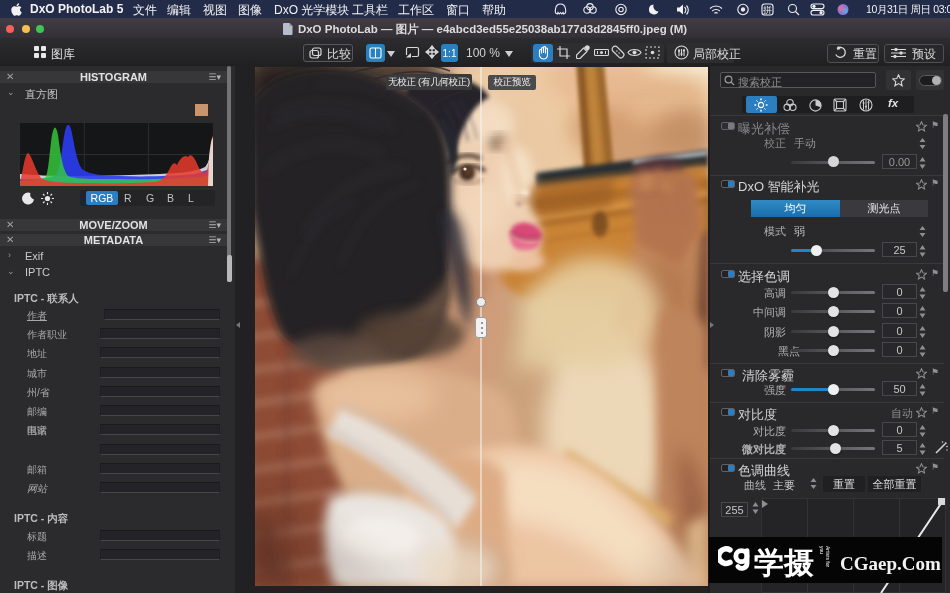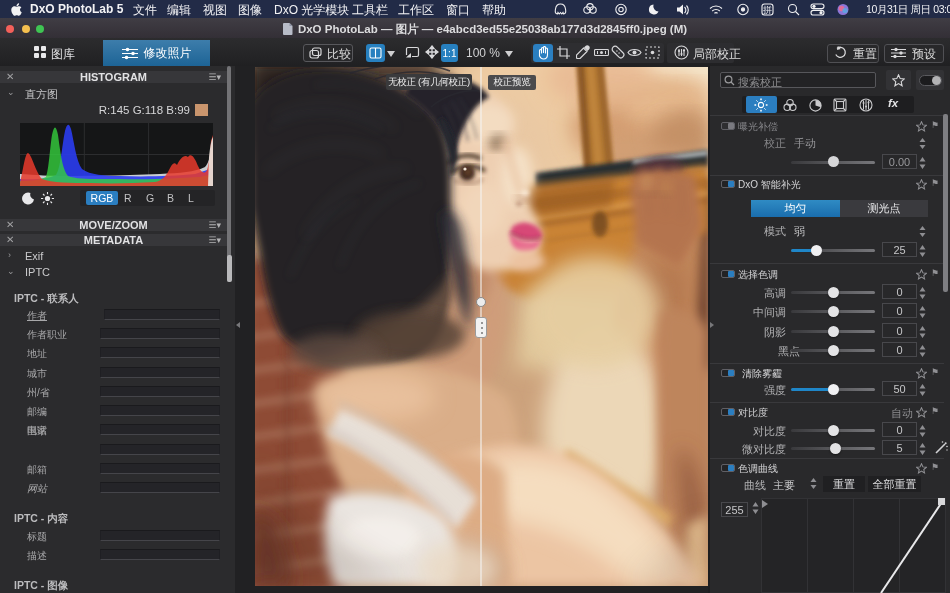--- a/index.html
+++ b/index.html
@@ -20,21 +20,21 @@
 #leftpanel{left:0;top:66px;width:235px;height:527px;background:#2b2b2d;color:#c8c8ca;font-size:11px;}
 .phead{position:absolute;left:0;width:227px;height:12px;background:#37373a;color:#e2e2e4;font-weight:bold;font-size:11px;text-align:center;line-height:12px;}
 .phx{position:absolute;left:6px;top:0px;color:#a2a2a4;font-weight:normal;font-size:10px;line-height:12px;}
 .phm{position:absolute;right:6px;top:0;color:#b2b2b4;font-weight:normal;font-size:9px;line-height:12px;}
 .ipt-label{position:absolute;left:27px;color:#a8a8aa;font-size:10px;}
 .ipt-box{position:absolute;left:100px;width:120px;height:11px;background:#242428;border-top:1px solid #1a1a1d;border-bottom:1px solid #45454a;border-left:1px solid #1f1f23;border-right:1px solid #1f1f23;}
 .sect{position:absolute;left:14px;color:#bcbcbe;font-weight:bold;font-size:10.5px;}
 
 #rightpanel{left:710px;top:66px;width:240px;height:527px;background:#29292b;color:#c8c8ca;font-size:11px;overflow:hidden;}
 .rp-label{position:absolute;color:#b2b2b4;font-size:11px;text-align:right;}
-.rp-title{position:absolute;color:#d4d4d6;font-size:10px;}
+.rp-title{position:absolute;color:#d4d4d6;font-size:13px;}
 .slider{position:absolute;height:3px;border-radius:2px;background:linear-gradient(90deg,#39393c,#77777b);}
 .slider .knob{position:absolute;top:-4.5px;width:11px;height:11px;border-radius:50%;background:#e3e3e5;box-shadow:0 1px 2px rgba(0,0,0,.5);}
 .valbox{position:absolute;width:35px;height:15px;border:1px solid #48484c;background:#28282a;color:#c6c6c8;font-size:11px;text-align:center;line-height:14px;}
 .sep{position:absolute;left:710px;width:234px;height:1px;background:#39393c;}
 
 #wm{left:709px;top:537px;width:233px;height:46px;background:#050505;color:#fff;}
 
 .tooltip{position:absolute;color:#f0f0f0;font-size:9.5px;white-space:nowrap;letter-spacing:-0.3px;display:flex;align-items:center;justify-content:center;border-radius:2px;}
 </style>
 </head>
@@ -425,38 +425,26 @@
     <svg class="abs" style="left:891px;top:9px;" width="15" height="12" viewBox="0 0 15 12">
         <g stroke="#d8d8da" stroke-width="1.2">
           <path d="M0 2.5 h15 M0 6 h15 M0 9.5 h15"></path>
         </g>
         <circle cx="5" cy="2.5" r="1.7" fill="#d8d8da"></circle>
         <circle cx="10" cy="6" r="1.7" fill="#d8d8da"></circle>
         <circle cx="4" cy="9.5" r="1.7" fill="#d8d8da"></circle>
       </svg>
     <span class="abs" style="left:912px;top:8px;">预设</span>
   </div>
-  <div class="abs" id="tab-edit">
-    <svg width="16" height="13" viewBox="0 0 16 13">
-        <g stroke="#fff" stroke-width="1.2">
-          <path d="M0 2.5 h16 M0 6.5 h16 M0 10.5 h16"></path>
-        </g>
-        <circle cx="5.5" cy="2.5" r="1.8" fill="#fff"></circle>
-        <circle cx="11" cy="6.5" r="1.8" fill="#fff"></circle>
-        <circle cx="4.5" cy="10.5" r="1.8" fill="#fff"></circle>
-      </svg>
-    <span>修改照片</span>
-  </div>
 
   <div class="abs" id="leftpanel">
 
     <div class="phead" style="top:5px;">HISTOGRAM<span class="phx">✕</span><span class="phm">☰▾</span></div>
     <span class="abs" style="left:7px;top:21px;color:#9a9a9c;font-size:9px;">⌄</span>
     <span class="abs" style="left:25px;top:21px;color:#cacacc;">直方图</span>
-    <span class="abs" style="left:0;top:38px;width:190px;text-align:right;color:#d6d6d8;font-size:11.5px;">R:145 G:118 B:99</span>
     <div class="abs" style="left:195px;top:38px;width:13px;height:12px;background:#c9956d;"></div>
 
     <svg class="abs" style="left:20px;top:57px;" width="193" height="63" viewBox="0 0 193 63">
       <rect x="0" y="0" width="193" height="63" fill="#151617"></rect>
       <g stroke="#2c2d2f" stroke-width="1">
           <path d="M64.3 0 V63 M128.6 0 V63 M0 31.5 H193"></path>
         </g>
 
       <path d="M0 63 L0 51 C15 52 30 53 50 53 C80 53 110 52 140 51 C160 50 175 49 185 44 C189 40 191 30 193 18 L193 63 Z" fill="#c9ced2"></path>
 
@@ -693,21 +681,21 @@
       </svg>
     <span class="abs" style="left:221px;top:340px;color:#909094;font-size:9px;">⚑</span>
     <div class="rp-label" style="left:0;top:358px;width:76px;">对比度</div>
     <div class="slider" style="left:81px;top:363px;width:84px;">
         <div class="knob" style="left:37px;"></div>
       </div>
     <div class="valbox" style="left:172px;top:356px;">0</div>
     <svg class="abs" style="left:209px;top:359px;" width="7" height="12" viewBox="0 0 7 12">
         <path d="M3.5 0 L6.5 4.5 H.5 Z M3.5 12 L.5 7.5 h6 Z" fill="#8e8e92"></path>
       </svg>
-    <div class="rp-label" style="left:0;top:376px;width:76px;">微对比度</div>
+    <div class="rp-label" style="left:0;top:376px;width:76px;font-weight:bold;">微对比度</div>
     <div class="slider" style="left:81px;top:381px;width:84px;">
         <div class="knob" style="left:39px;"></div>
       </div>
     <div class="valbox" style="left:172px;top:374px;">5</div>
     <svg class="abs" style="left:209px;top:377px;" width="7" height="12" viewBox="0 0 7 12">
         <path d="M3.5 0 L6.5 4.5 H.5 Z M3.5 12 L.5 7.5 h6 Z" fill="#8e8e92"></path>
       </svg>
     <svg class="abs" style="left:225px;top:375px;" width="13" height="13" viewBox="0 0 13 13">
         <path d="M1 12 L8 5 M8 5 l2-2" stroke="#d0d0d2" stroke-width="1.6"></path>
         <g fill="#d0d0d2">
@@ -749,20 +737,32 @@
     <svg class="abs" style="left:52px;top:434px;" width="6" height="8" viewBox="0 0 6 8">
         <path d="M0 0 L6 4 L0 8 Z" fill="#8e8e92"></path>
       </svg>
 
     <div class="abs" style="left:233px;top:48px;width:5px;height:178px;background:#7e7e82;border-radius:2px;"></div>
   </div>
   <div class="abs" style="left:708px;top:66px;width:2px;height:527px;background:#1d1d1f;"></div>
   <div class="abs" style="left:236px;top:322px;width:0;height:0;border-top:3px solid transparent;border-bottom:3px solid transparent;border-right:4px solid #77777a;"></div>
   <div class="abs" style="left:710px;top:322px;width:0;height:0;border-top:3px solid transparent;border-bottom:3px solid transparent;border-left:4px solid #77777a;"></div>
 
+  <div class="abs" id="wm">
+    <svg class="abs" style="left:9px;top:8px;" width="35" height="30" viewBox="0 0 50 43">
+      <path d="M17 7 A10.5 10.5 0 1 0 17 25" fill="none" stroke="#fff" stroke-width="8" stroke-linecap="round"></path>
+      <circle cx="33.5" cy="16" r="8" fill="none" stroke="#fff" stroke-width="7"></circle>
+      <path d="M41.5 8 V26 a7.5 7.5 0 0 1 -13 5" fill="none" stroke="#fff" stroke-width="7" stroke-linecap="round"></path>
+    </svg>
+    <span class="abs" style="left:45px;top:6px;font-size:30px;font-weight:bold;color:#fff;letter-spacing:0px;">学摄</span>
+    <div class="abs" style="left:110px;top:9px;width:9px;height:26px;overflow:visible;">
+      <span style="position:absolute;left:0;top:0;font-size:5px;color:#fff;writing-mode:vertical-rl;letter-spacing:0;">Artists for you</span>
+    </div>
+    <span class="abs" style="left:131px;top:16px;font-family:'Liberation Serif',serif;font-size:19px;font-weight:bold;color:#f2f2f2;">CGaep.Com</span>
+  </div>
 
   <div class="tooltip" style="left:386px;top:74px;width:86px;height:16px;background:#3a3a3c;">无校正 (有几何校正)</div>
   <div class="tooltip" style="left:488px;top:75px;width:48px;height:15px;background:#4b4b4d;">校正预览</div>
 
   <div class="abs" style="left:480px;top:67px;width:1.5px;height:519px;background:rgba(244,244,242,.55);"></div>
   <div class="abs" style="left:476px;top:297px;width:10px;height:10px;border-radius:50%;background:#ececec;border:1px solid #8a8a8a;"></div>
   <div class="abs" style="left:475px;top:317px;width:12px;height:21px;border-radius:3px;background:#f2f2f2;border:1px solid #9a9a9a;">
     <div style="position:absolute;left:4.5px;top:4px;width:2px;height:2px;background:#777;border-radius:50%;"></div>
     <div style="position:absolute;left:4.5px;top:9px;width:2px;height:2px;background:#777;border-radius:50%;"></div>
     <div style="position:absolute;left:4.5px;top:14px;width:2px;height:2px;background:#777;border-radius:50%;"></div>

